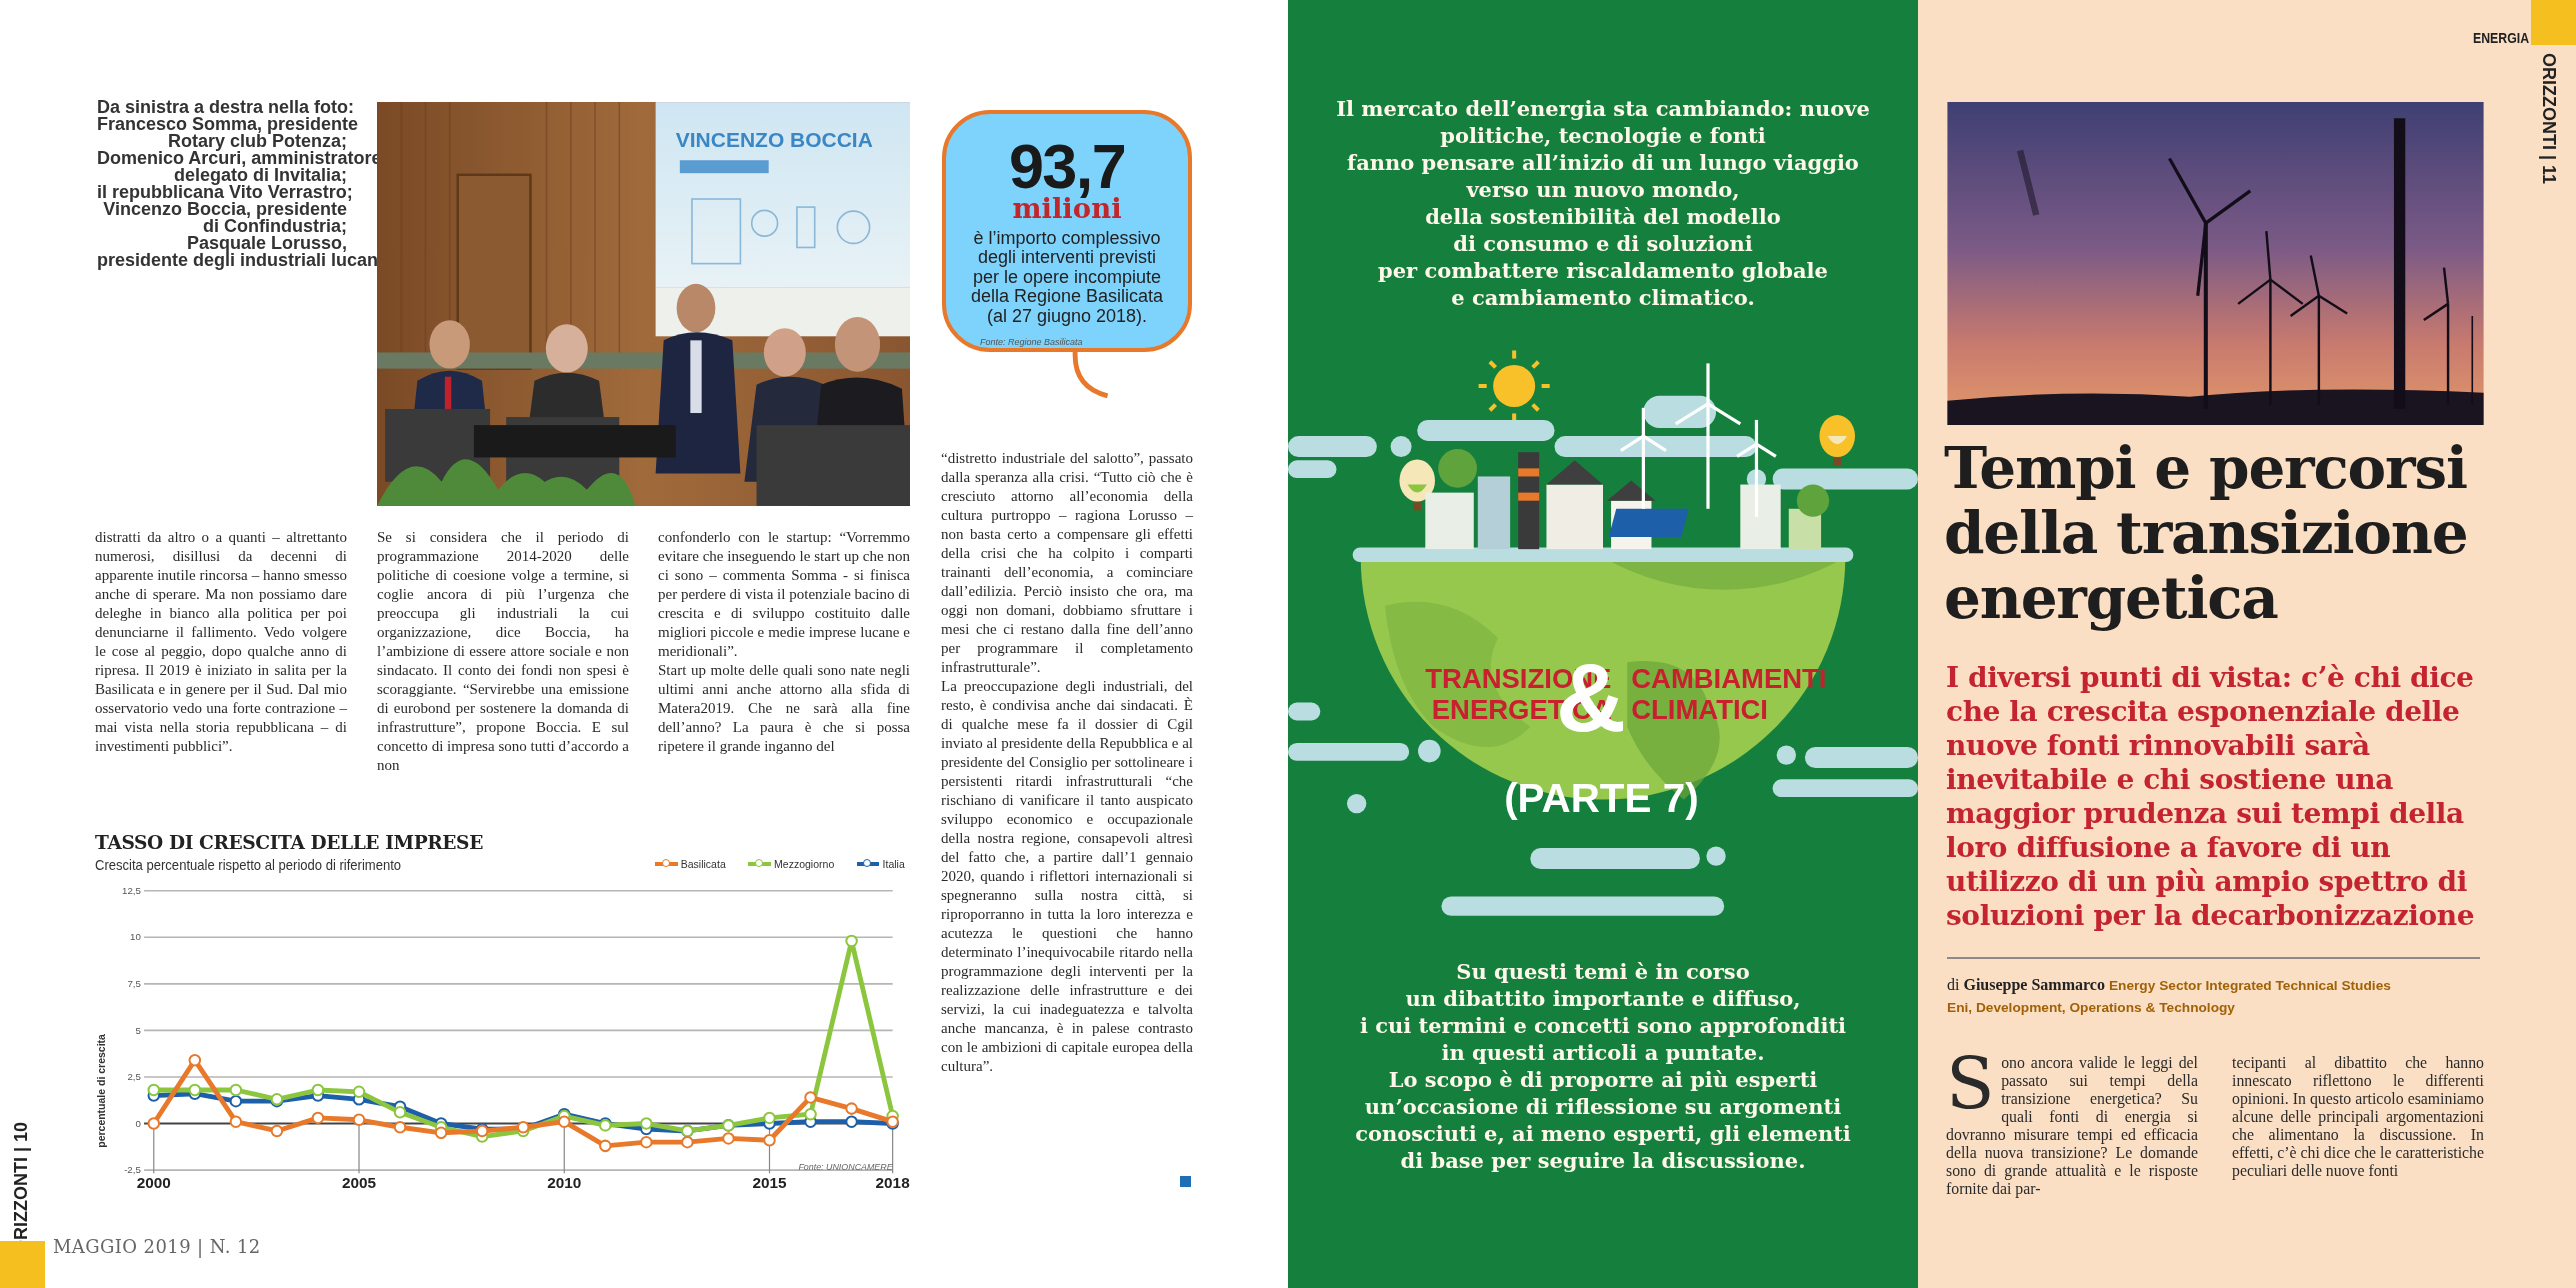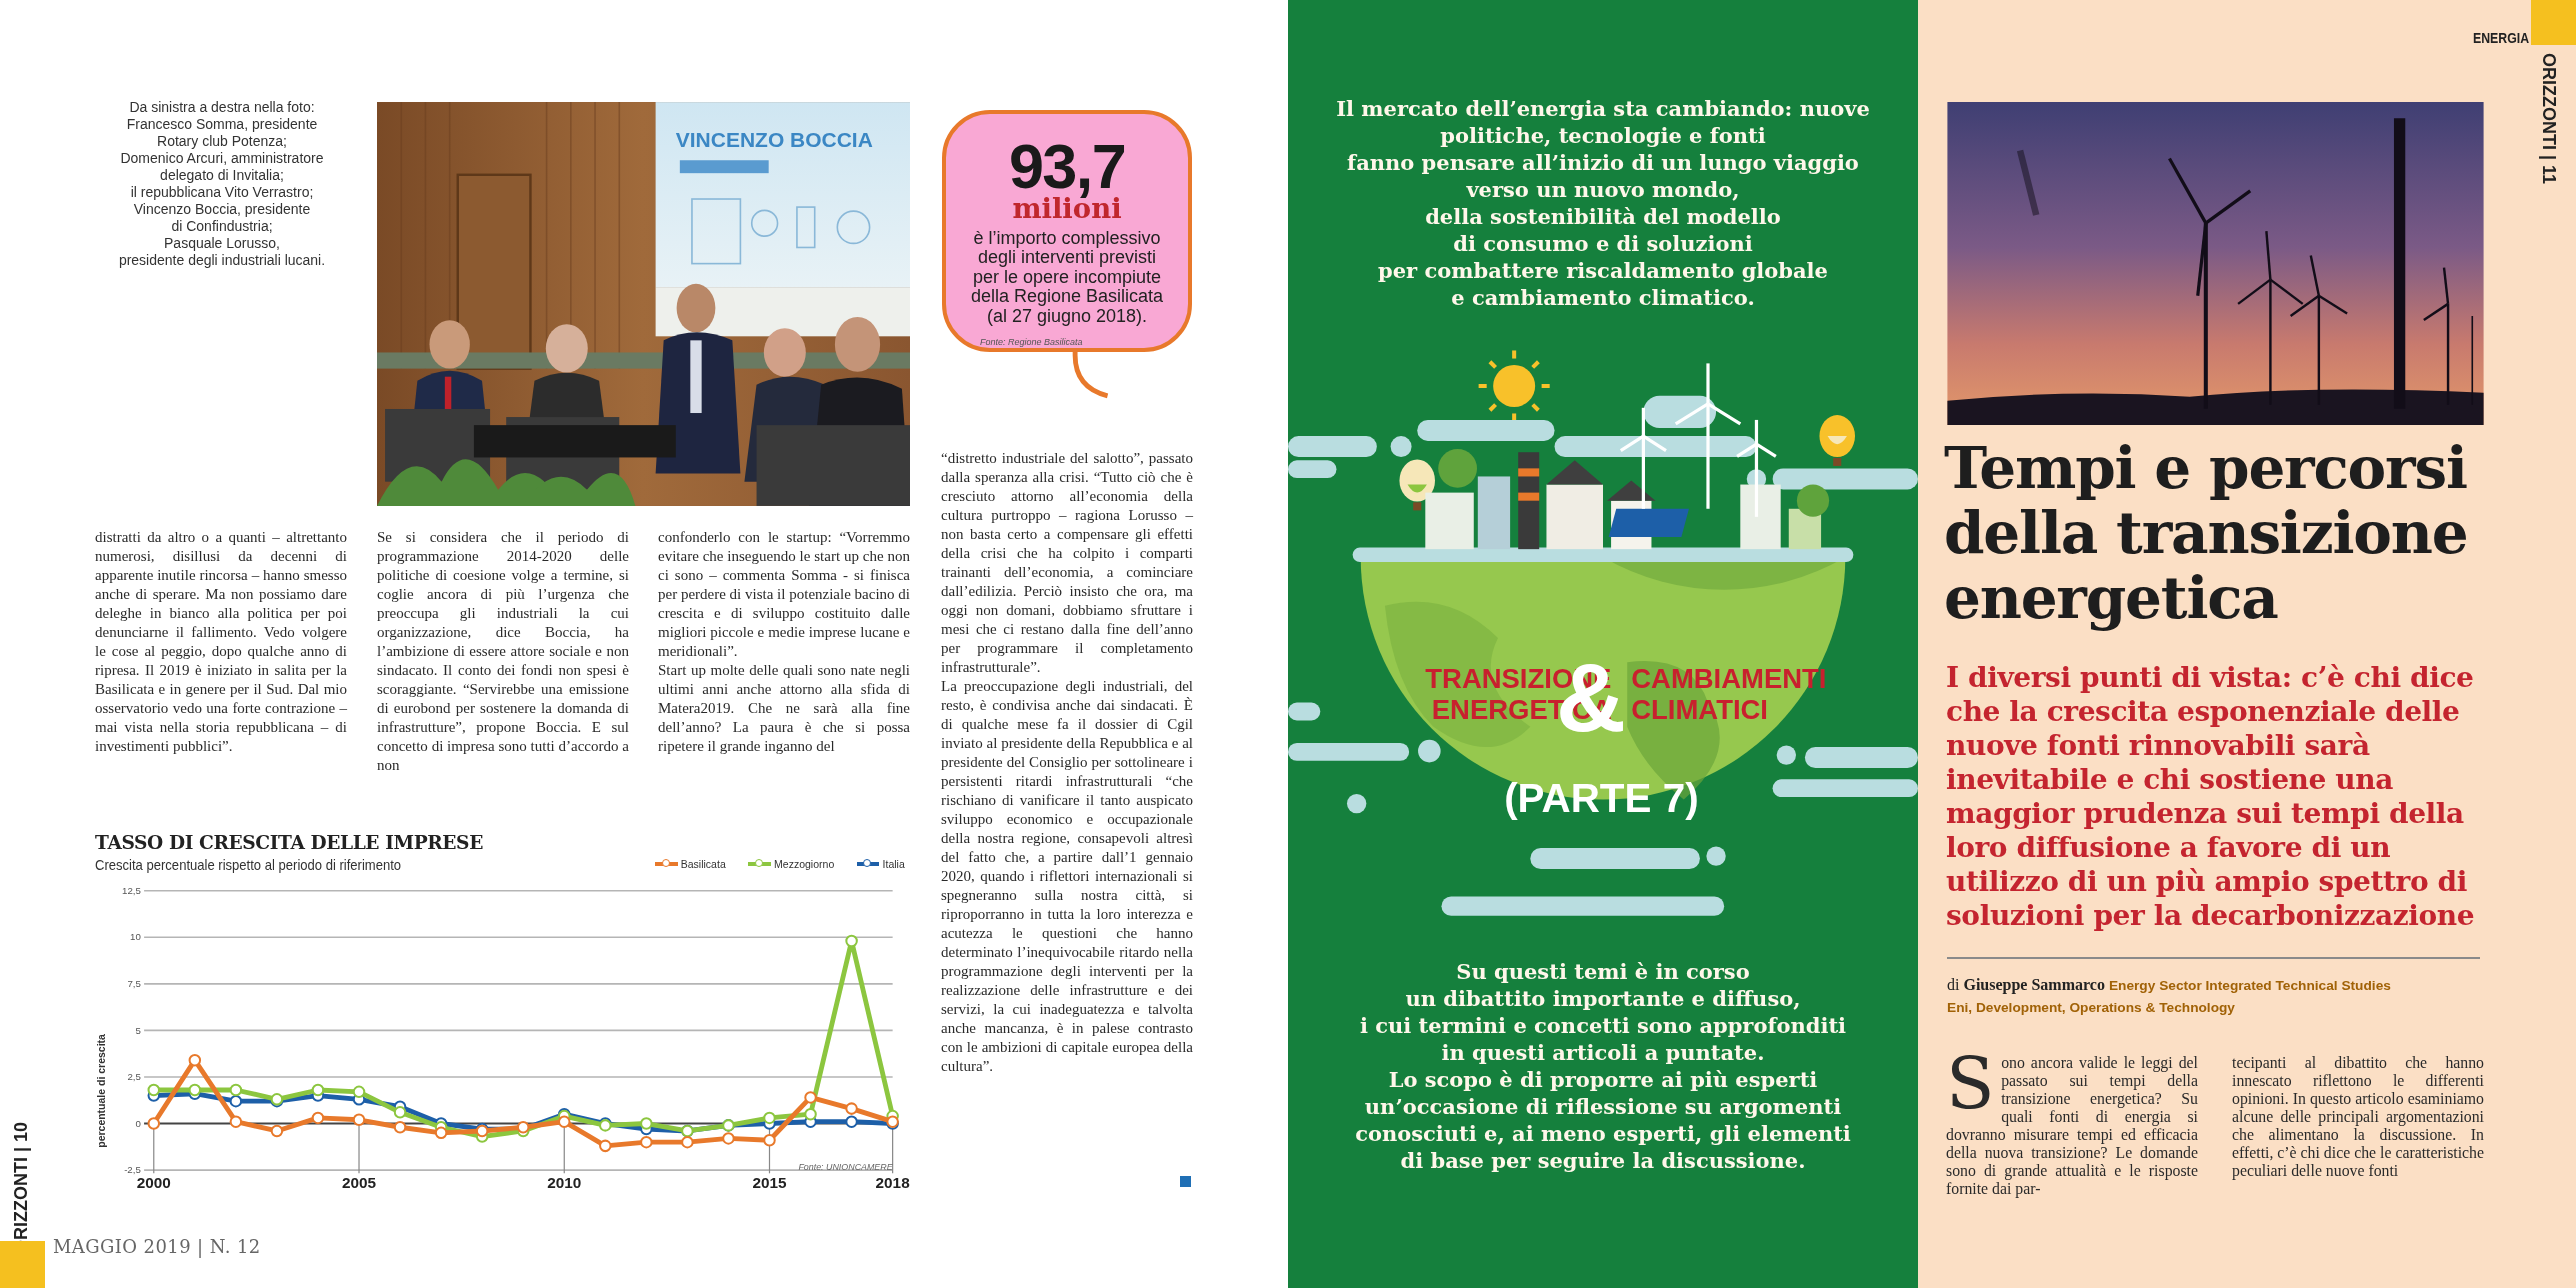--- a/index.html
+++ b/index.html
@@ -1,23 +1,23 @@
 <!DOCTYPE html>
 <html style="font-size:13px"><head>
 <meta charset="utf-8">
 <style>
   *{box-sizing:border-box;margin:0;padding:0;}
   body{width:2576px;height:1288px;position:relative;overflow:hidden;background:#fff;font-family:"Liberation Serif",serif;}
   .abs{position:absolute;}
   
   #left-page{left:0;top:0;width:1288px;height:1288px;background:#fff;}
-  .caption{left:97px;top:99px;width:250px;text-align:center;font-family:"Liberation Sans",sans-serif;font-size:14px;line-height:17px;color:#333;}
+  .caption{left:97px;top:99px;width:250px;text-align:right;font-family:"Liberation Sans",sans-serif;font-size:18px;line-height:17px;color:#333;font-weight:bold;}
   .caption div{white-space:nowrap;}
   .photo{left:377px;top:102px;width:533px;height:404px;overflow:hidden;background:#8a5a33;}
-  .bubble{left:942px;top:110px;width:250px;height:242px;border:4.8px solid #e8792b;border-radius:48px;background:#f9a8d4;text-align:center;}
+  .bubble{left:942px;top:110px;width:250px;height:242px;border:4.8px solid #e8792b;border-radius:48px;background:#7dd3fc;text-align:center;}
   .bubble-tail{left:1067px;top:339px;width:73px;height:65px;}
   .big-num{font-family:"Liberation Sans",sans-serif;font-weight:bold;font-size:63px;line-height:57px;color:#1a1a1a;margin-top:24px;letter-spacing:-1.6px;}
   .milioni{font-family:"DejaVu Serif",serif;font-weight:bold;font-size:27.5px;line-height:27.5px;color:#c0272d;}
   .bubble-text{font-family:"Liberation Sans",sans-serif;font-size:18px;line-height:19.4px;color:#222;margin-top:6.5px;}
   .bubble-src{font-family:"Liberation Sans",sans-serif;font-style:italic;font-size:9px;color:#555;text-align:left;margin-left:34px;margin-top:11.3px;}
   .col{font-family:Liberation Serif, serif;font-size:15px;line-height:19px;color:#2a2a2a;text-align:justify;hyphens:auto;}
   .col p{margin:0;}
   .col1{left:95px;top:528px;width:252px;}
   .col2{left:377px;top:528px;width:252px;}
   .col3{left:658px;top:528px;width:252px;}

